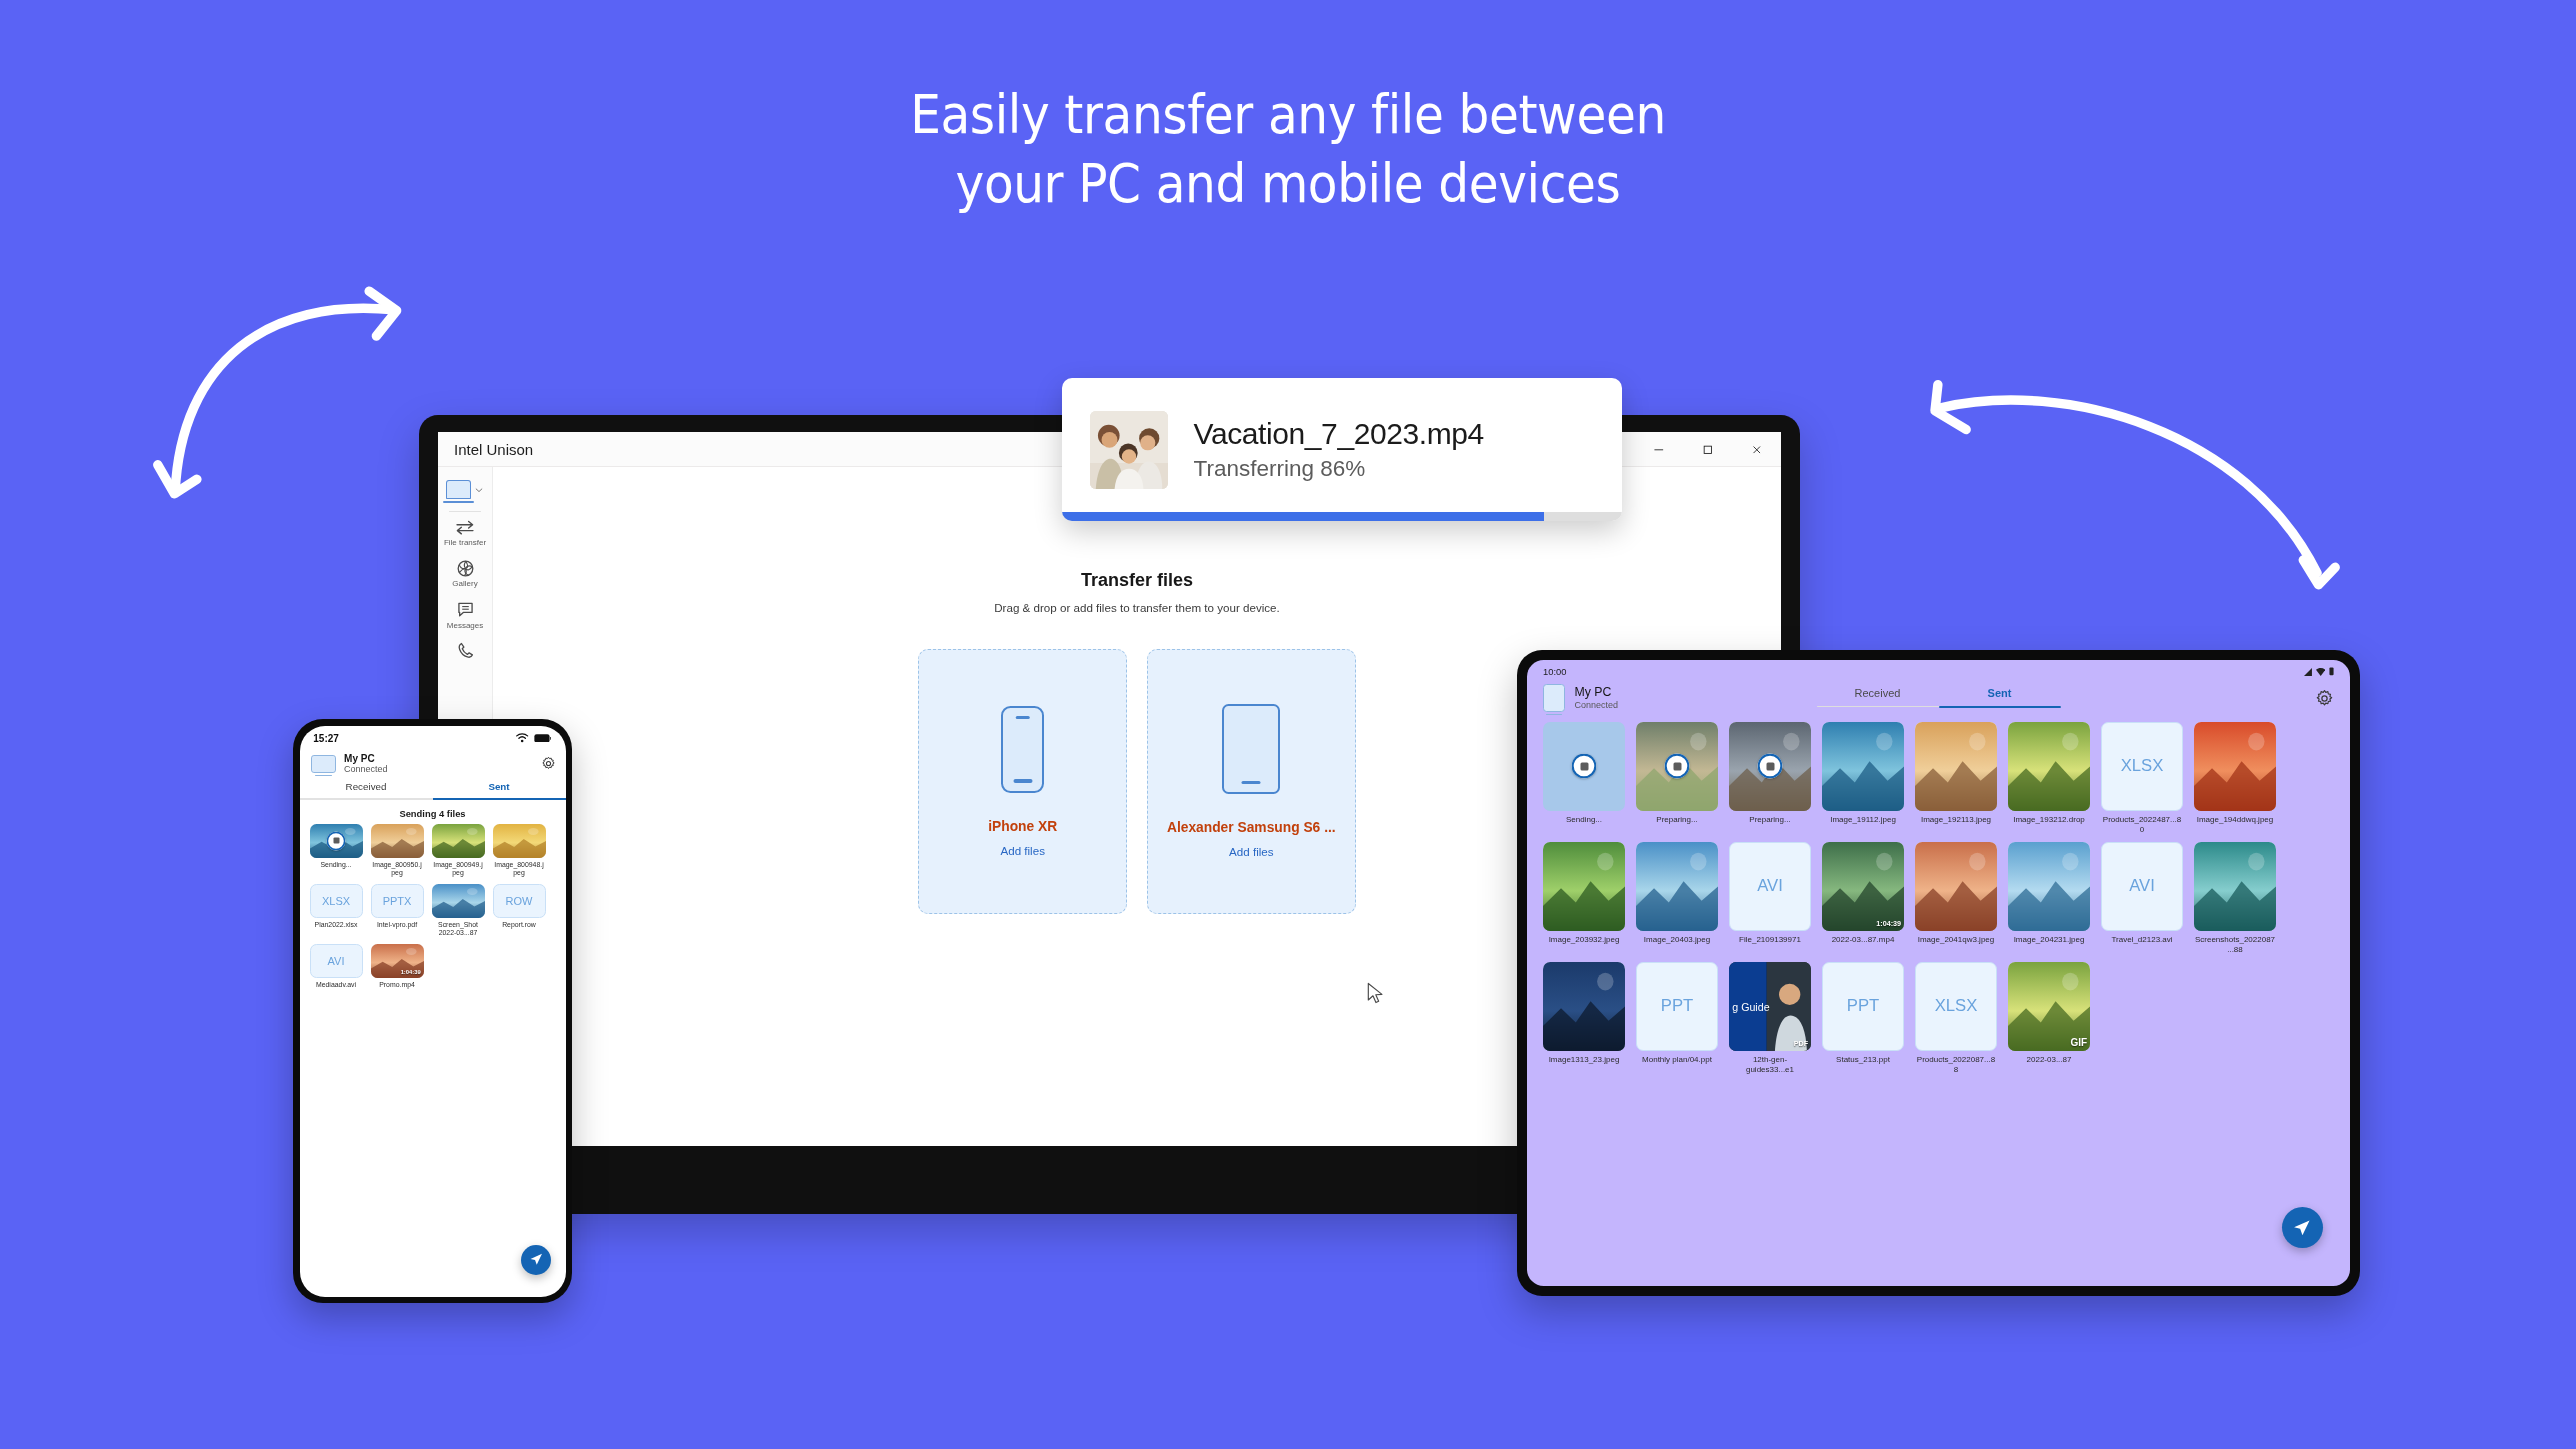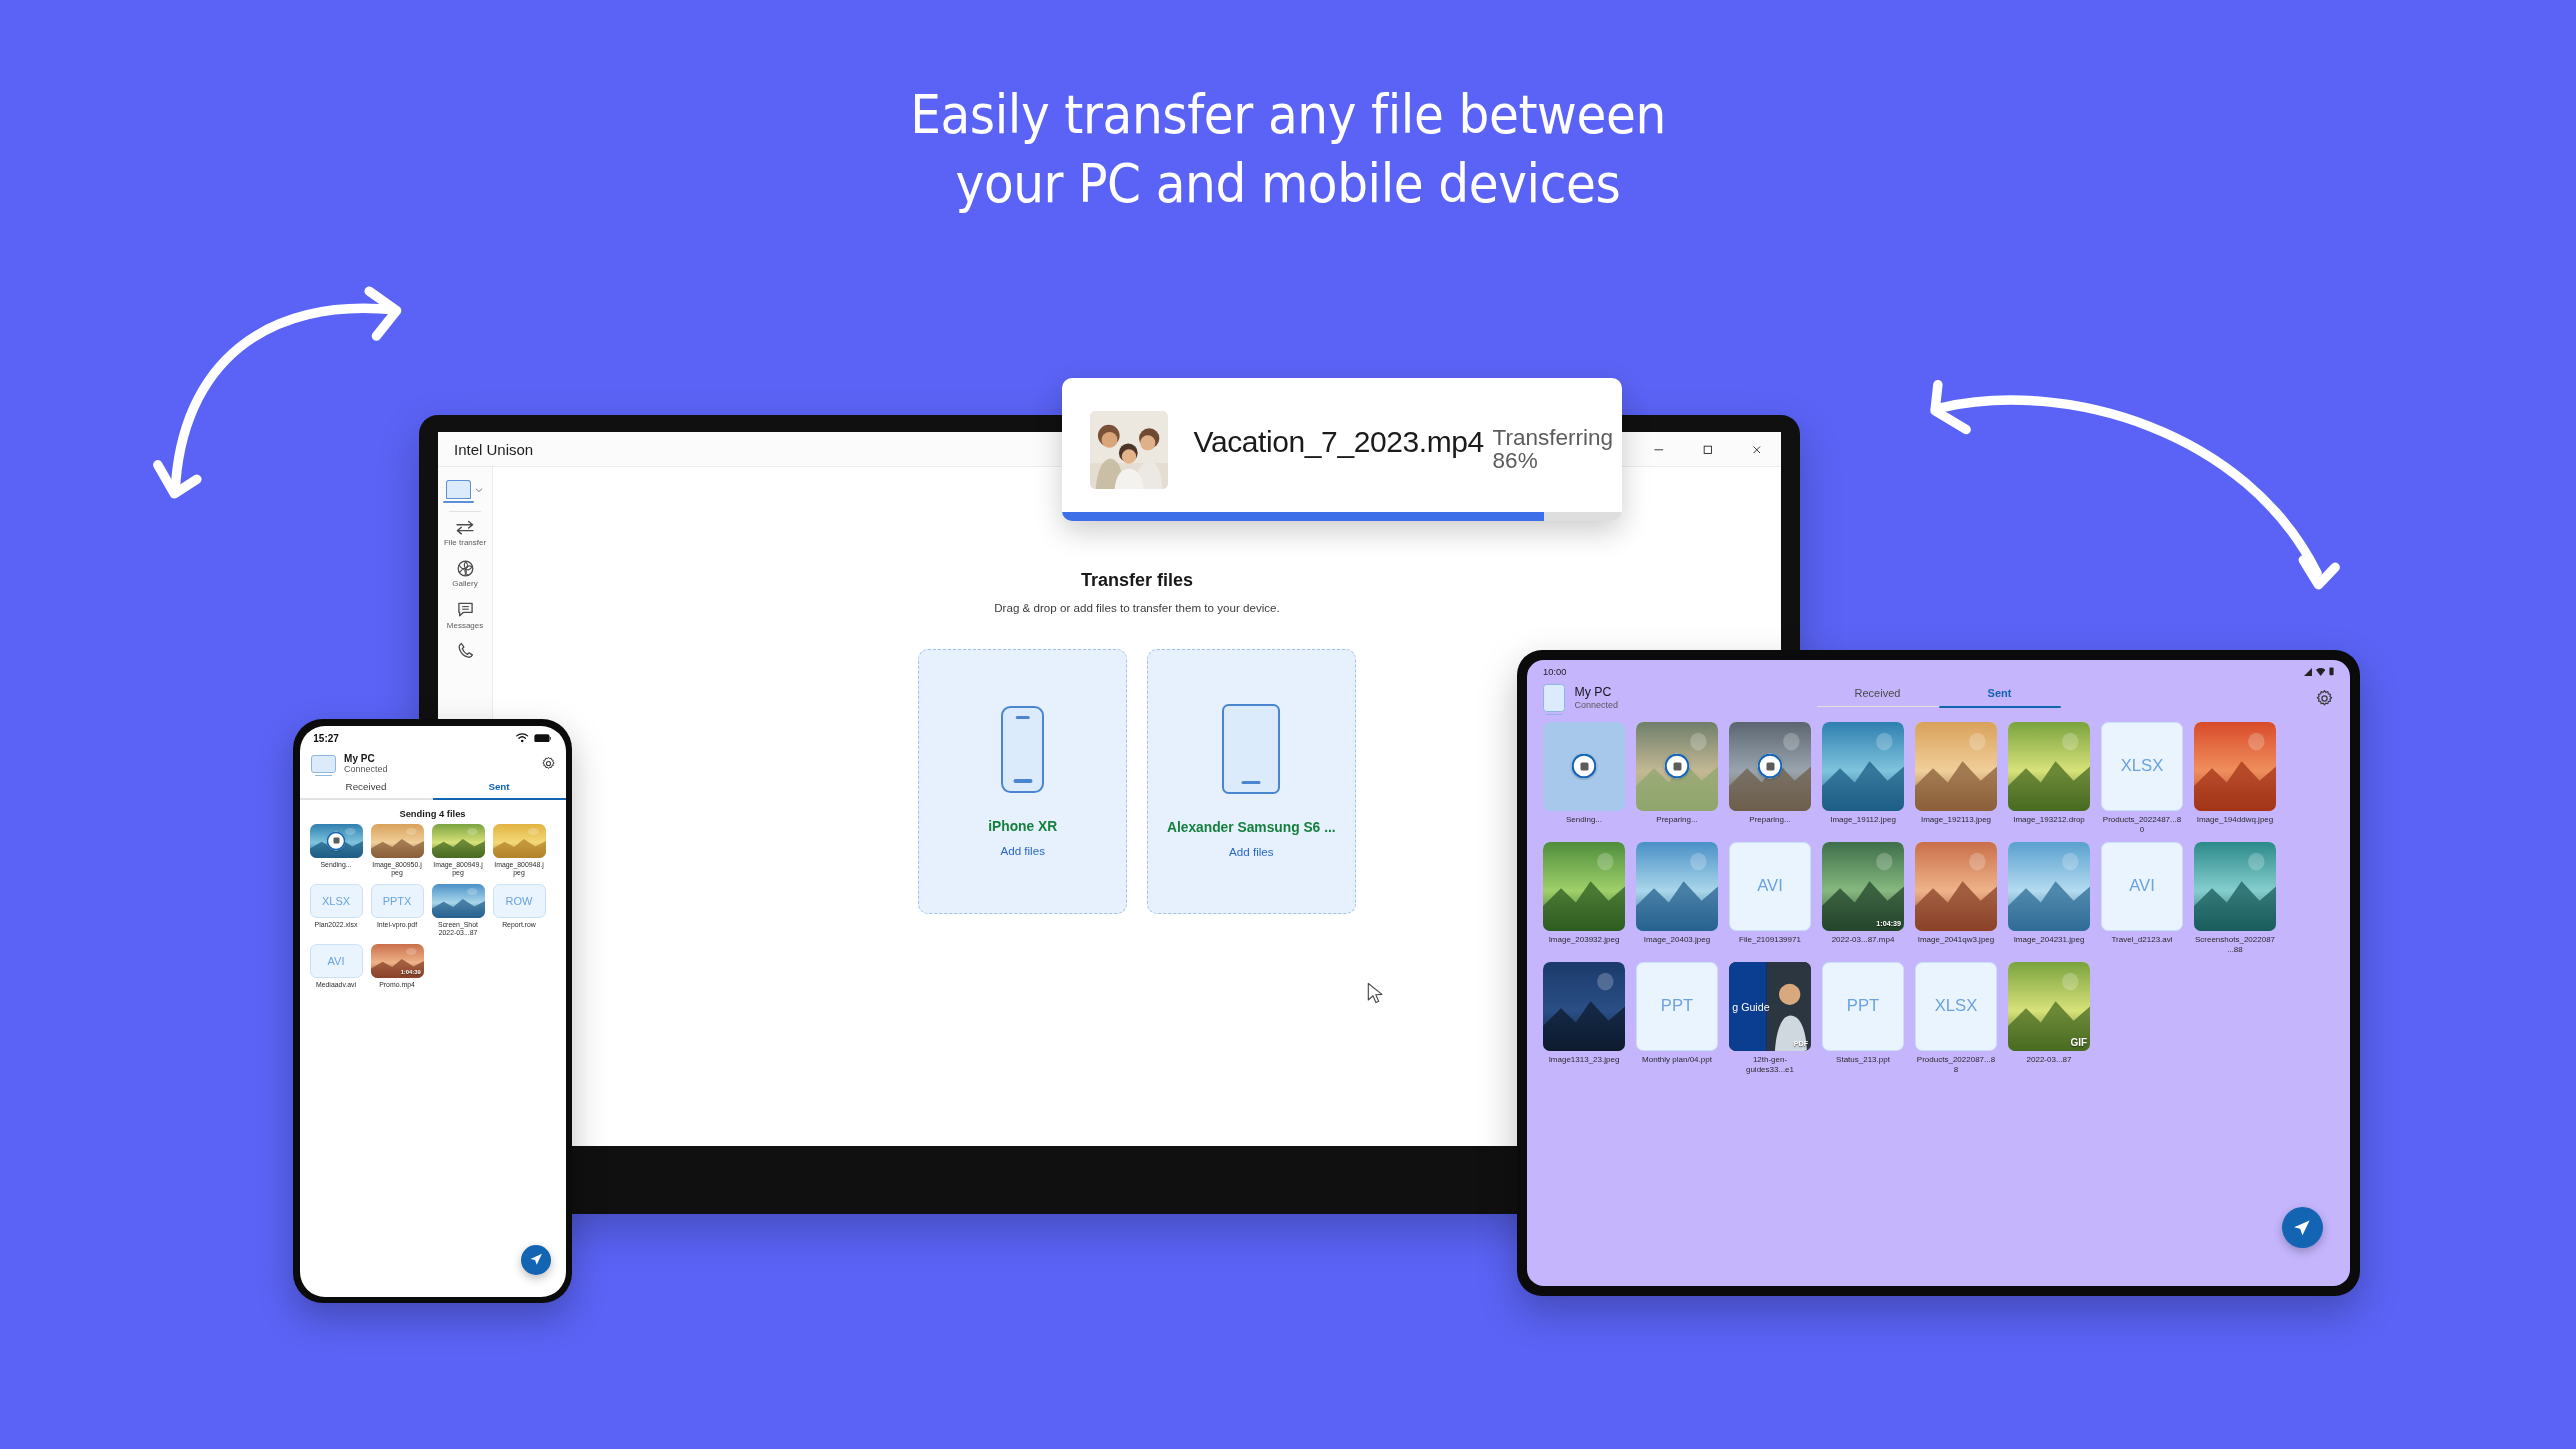--- a/index.html
+++ b/index.html
@@ -105,21 +105,21 @@
   .phone-glyph::before {
     content: ""; position: absolute; top: 8px; left: 50%; transform: translateX(-50%);
     width: 14.5px; height: 3.6px; background: #4a86cf; border-radius: 2.2px;
   }
   .phone-glyph::after {
     content: ""; position: absolute; bottom: 8px; left: 50%; transform: translateX(-50%);
     width: 19px; height: 3.6px; background: #4a86cf; border-radius: 2.2px;
   }
   .tab-glyph { width: 58px; height: 90px; border-radius: 6.5px; }
   .tab-glyph::before { display: none; }
-  .drop-name { font-size: 13.8px; font-weight: 700; color: #15803d; }
+  .drop-name { font-size: 13.8px; font-weight: 700; color: #c2410c; }
   .drop-add  { font-size: 11.6px; color: #2867c4; margin-top: 10px; }
   .cursor { position: absolute; left: 873px; top: 515px; width: 19px; height: 23px; }
 
   
   .toast {
     position: absolute;
     left: 1062px; top: 378px;
     width: 560px; height: 143px;
     background: #ffffff;
     border-radius: 10px;
@@ -127,21 +127,21 @@
     overflow: hidden;
     display: flex; align-items: center;
     padding-left: 27.5px; gap: 26px;
   }
   .toast-thumb {
     width: 78px; height: 78px; border-radius: 5.8px;
     overflow: hidden; flex-shrink: 0;
     background: linear-gradient(170deg,#e7e3dc 0%,#d9cfc2 55%,#efece7 100%);
     position: relative;
   }
-  .toast-text { display: flex; gap: 8.7px; }
+  .toast-text { display: flex; flex-direction: column; gap: 8.7px; }
   .toast-name { font-size: 30px; color: #1b1b1b; line-height: 1; letter-spacing: -0.4px; }
   .toast-status { font-size: 22.5px; color: #5c5c5c; line-height: 1; }
   .toast-progress {
     position: absolute; left: 0; bottom: 0; height: 8.7px; width: 100%;
     background: #dedede;
   }
   .toast-progress > i { display: block; height: 100%; background: #3d6fe8; }
   .pc-glyph {
     border: 1.6px solid #8fb6e0; border-radius: 2.9px; background: #dcebfb;
     position: relative;

